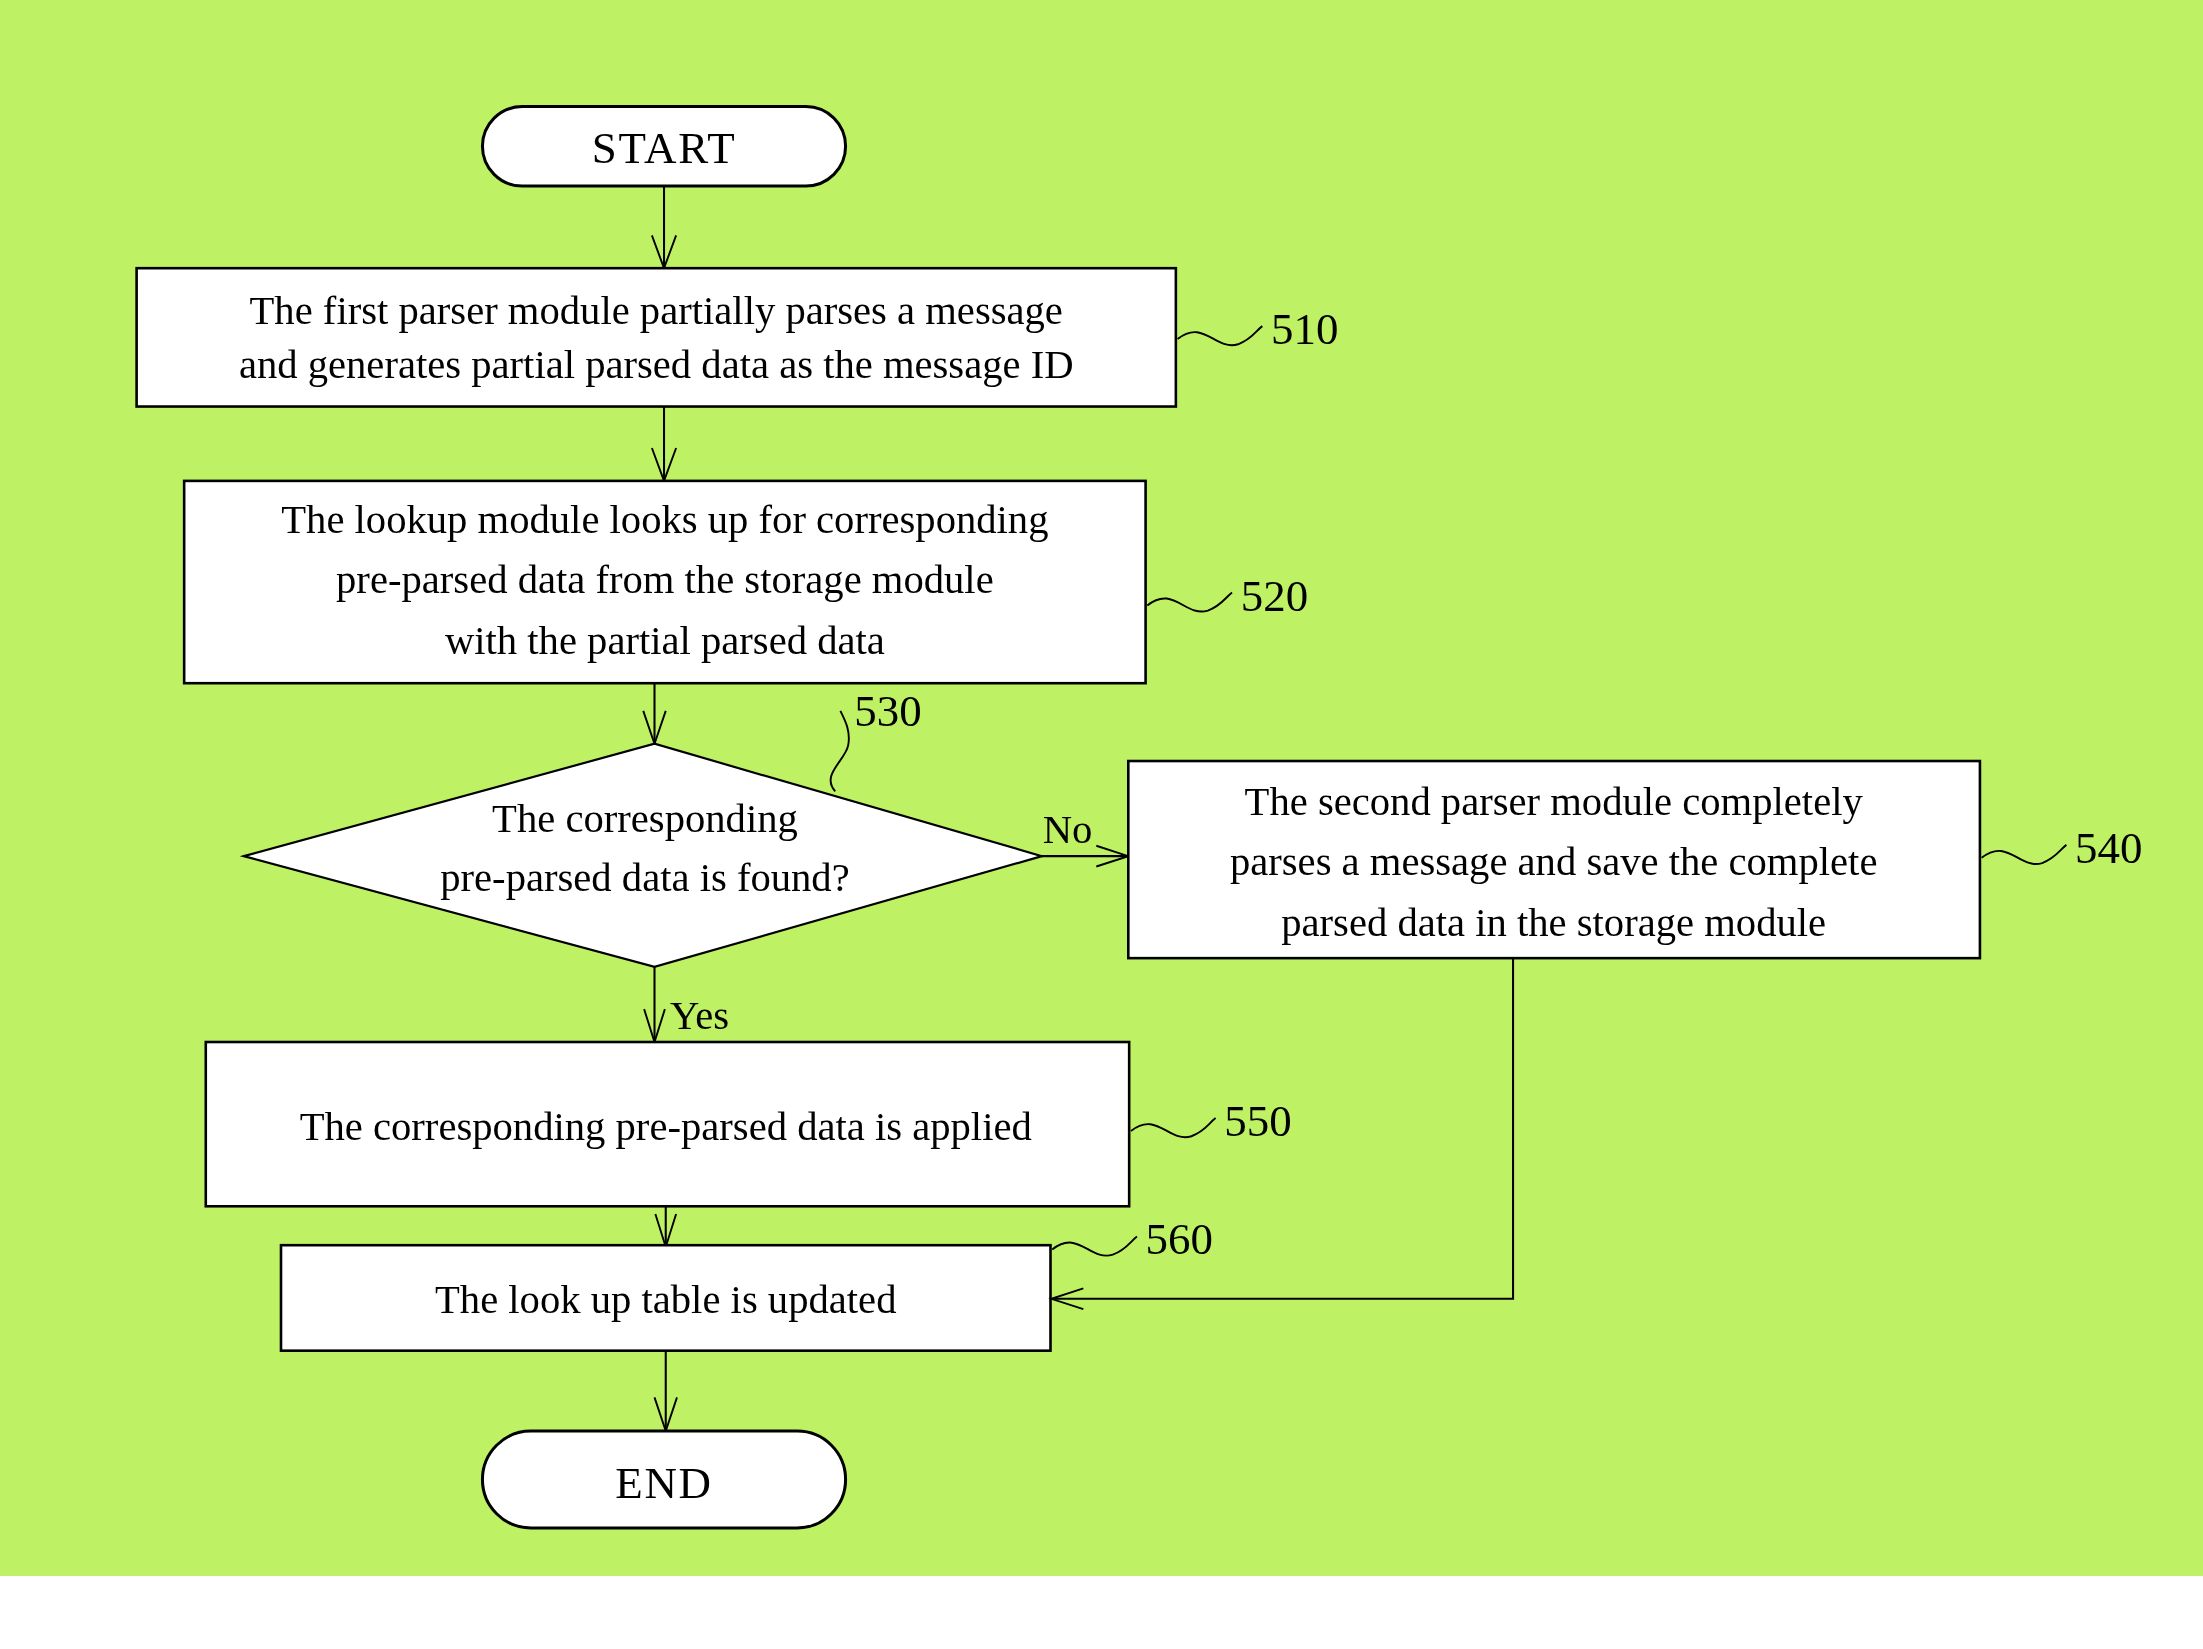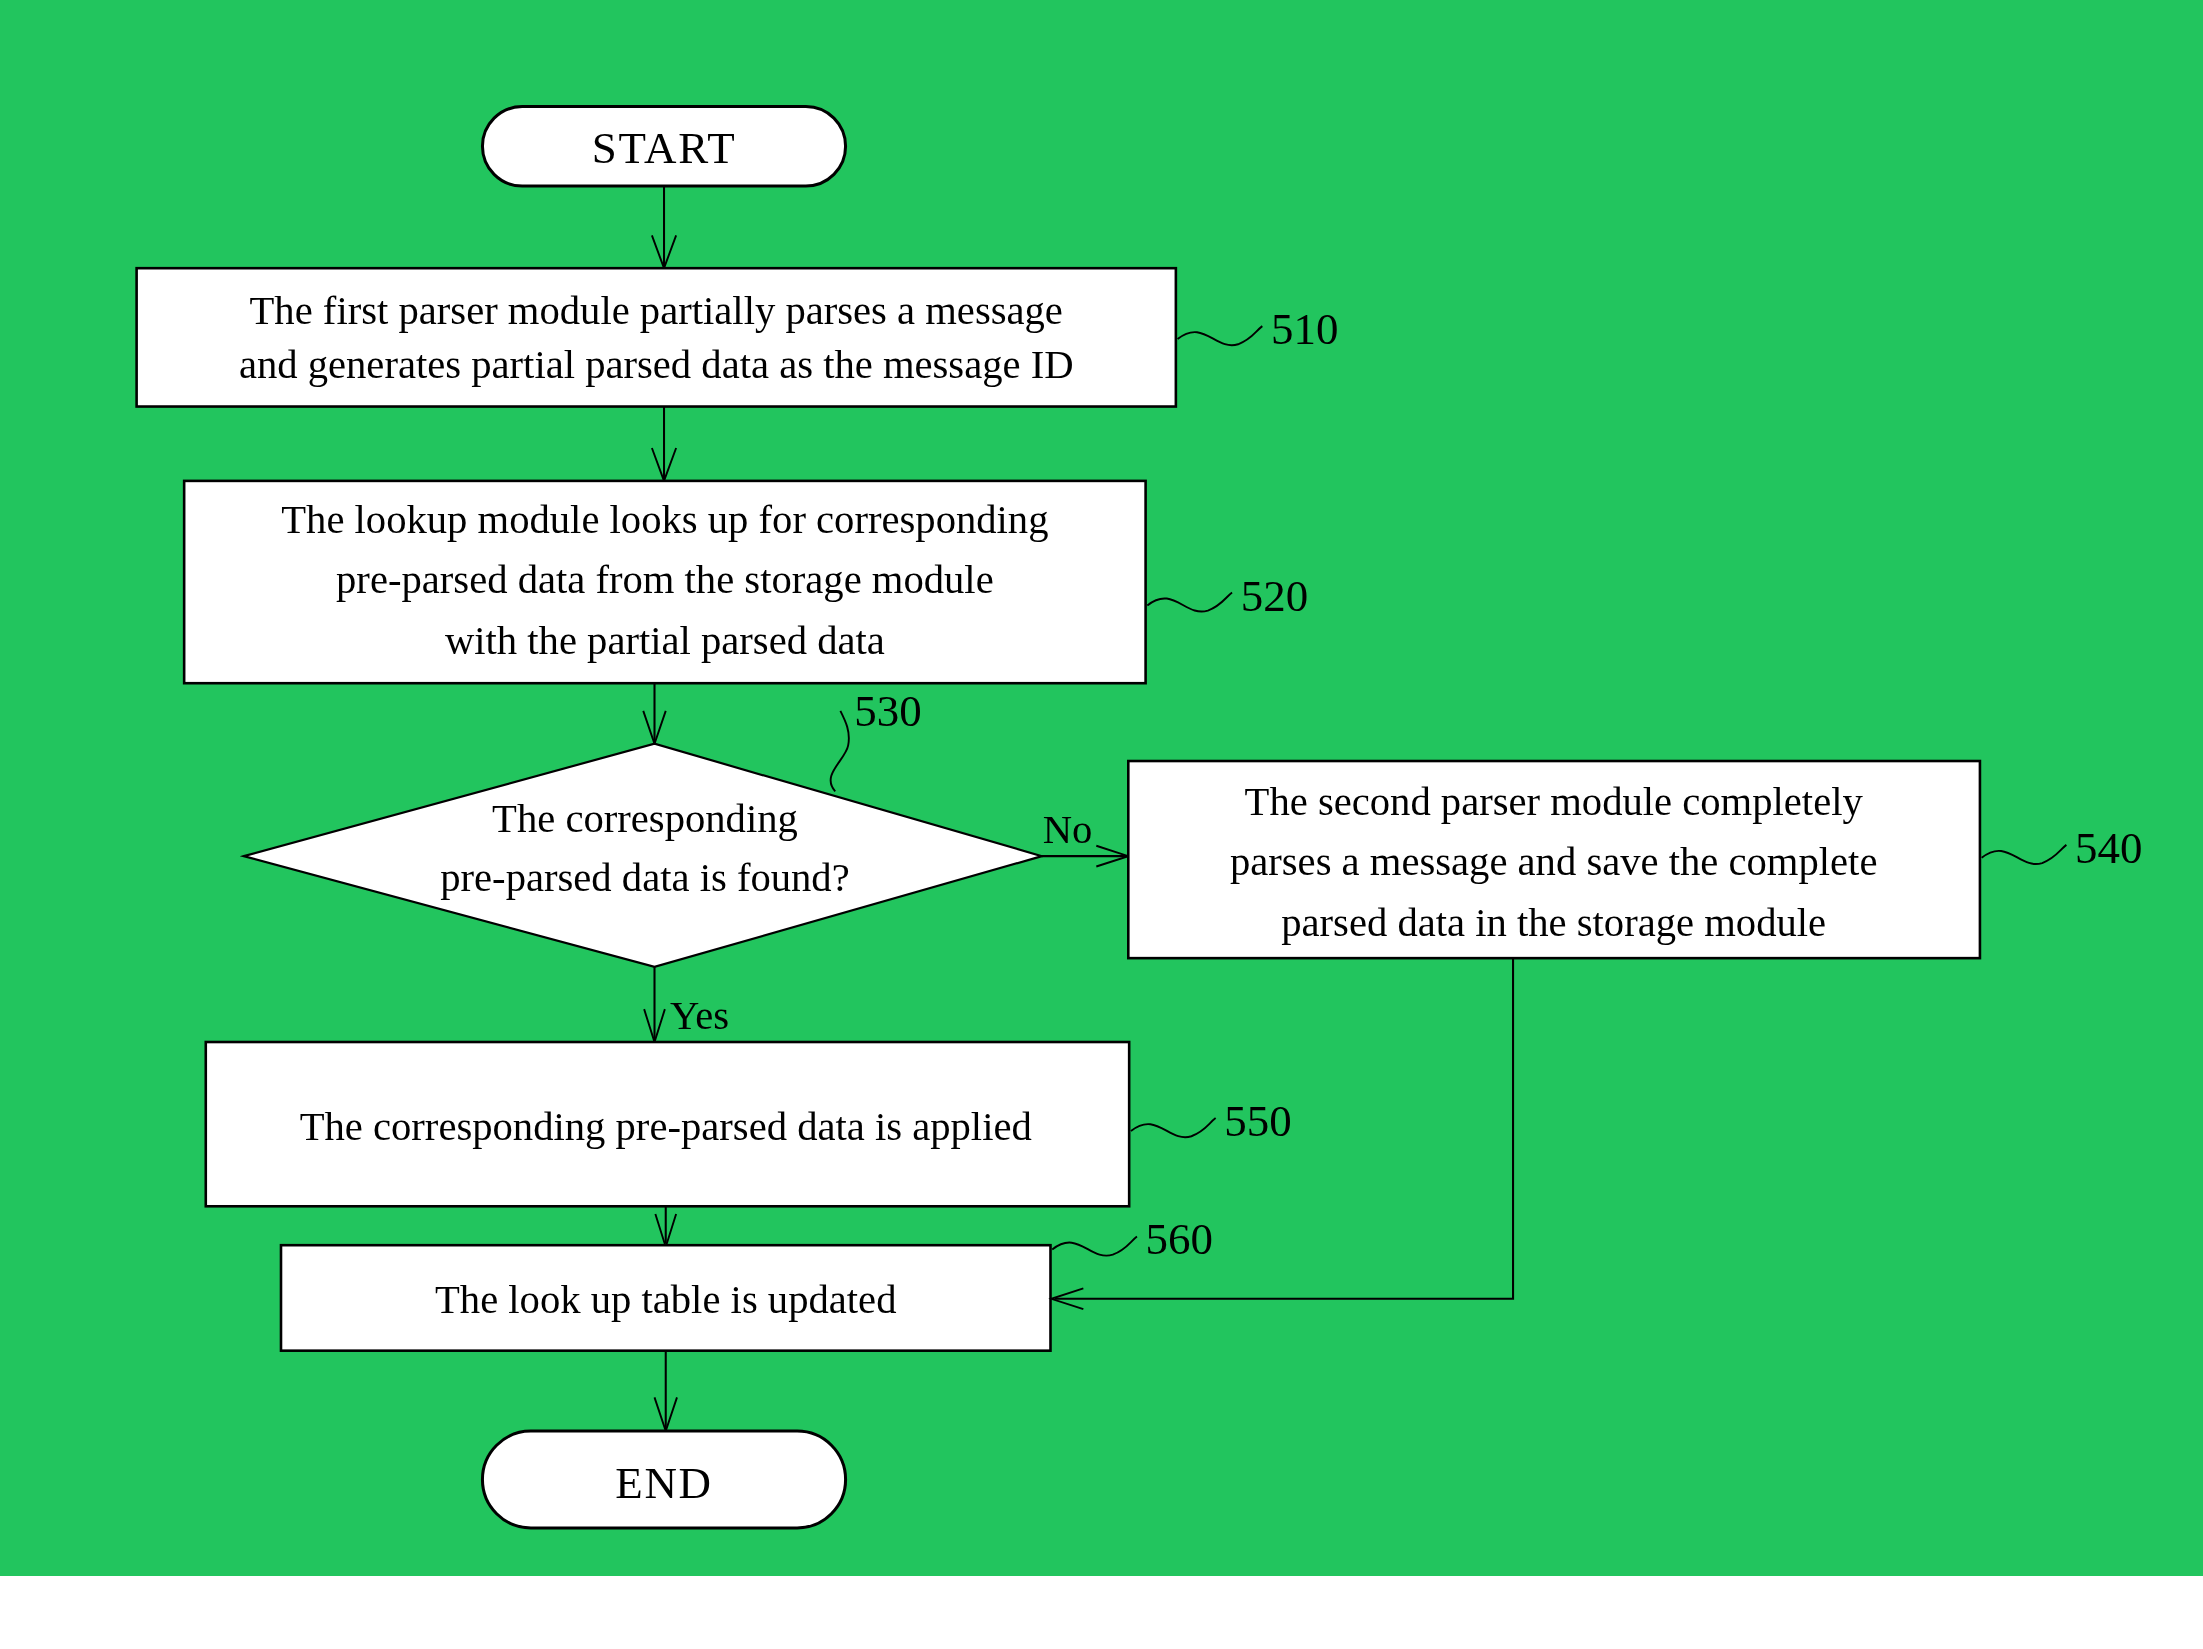--- a/index.html
+++ b/index.html
@@ -11,21 +11,21 @@
   body {
     width: 2203px;
     height: 1650px;
     overflow: hidden;
     font-family: "Liberation Serif", "DejaVu Serif", serif;
   }
   #diagram-root {
     position: relative;
     width: 2203px;
     height: 1576px;
-    background: #22c55e;
+    background: #bef264;
   }
   svg#flowchart {
     display: block;
     width: 2203px;
     height: 1650px;
   }
   .node-shape {
     fill: #ffffff;
     stroke: #000000;
     stroke-width: 3;

